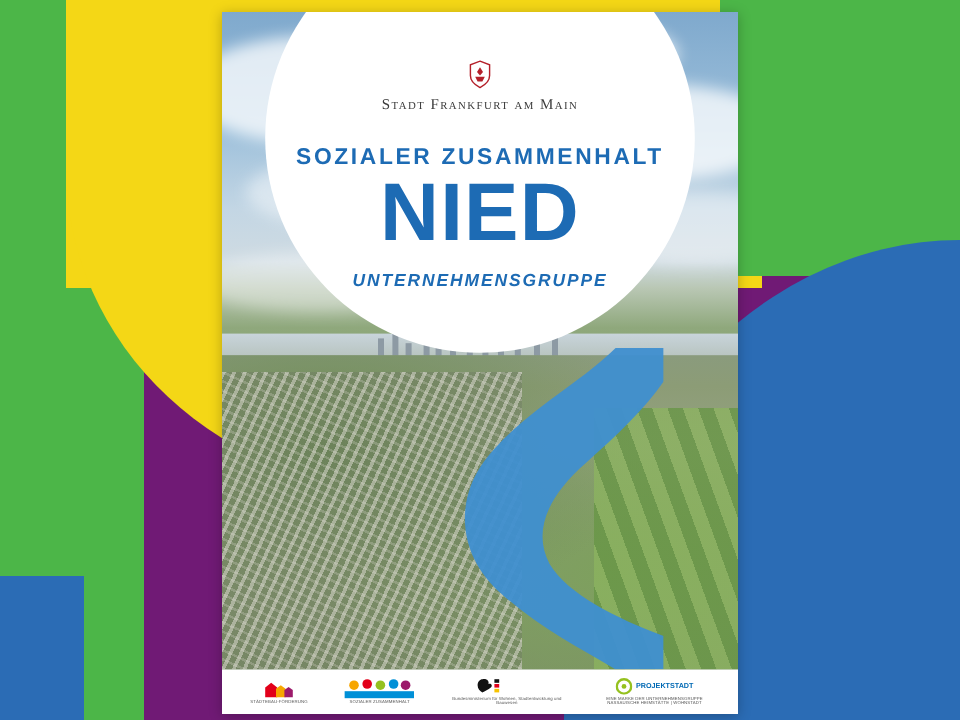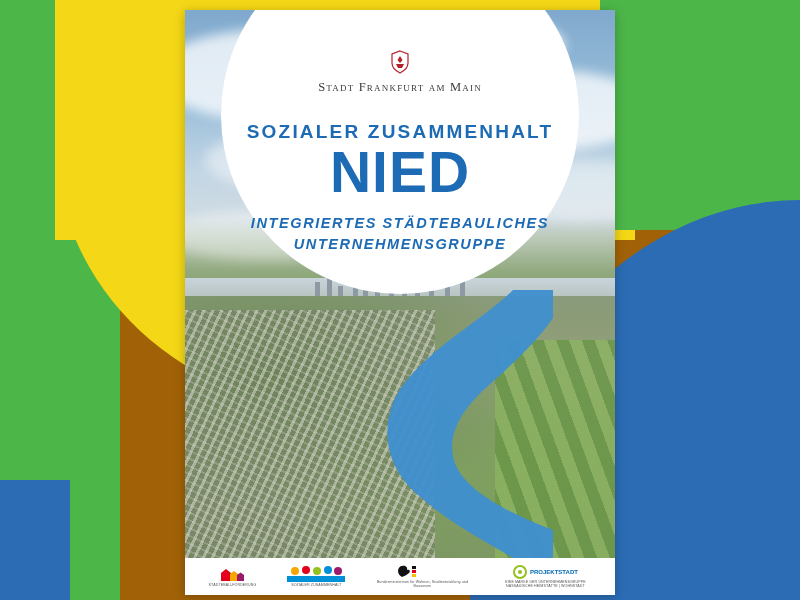--- a/index.html
+++ b/index.html
@@ -8,21 +8,21 @@
     width: 800px;
     height: 600px;
     overflow: hidden;
     font-family: "Liberation Sans", sans-serif;
   }
 
   #stage {
     position: relative;
     width: 800px;
     height: 600px;
-    background: #a16207; 
+    background: #701a75; 
     overflow: hidden;
   }
 
   
   .bg-yellow {
     position: absolute;
     left: 55px;
     top: -60px;
     width: 580px;
     height: 470px;
@@ -195,21 +195,21 @@
     white-space: nowrap;
   }
   .kicker {
     font-size: 19px;
     font-weight: bold;
     letter-spacing: 2.2px;
     color: #1d6bb4;
     margin-bottom: 2px;
   }
   .bigtitle {
-    font-size: 57px;
+    font-size: 68px;
     line-height: 0.95;
     font-weight: bold;
     letter-spacing: 1px;
     color: #1d6bb4;
     margin: 2px 0 14px 0;
   }
   .sub {
     font-size: 14.5px;
     font-style: italic;
     font-weight: bold;
@@ -304,21 +304,20 @@
 
     <div class="oval-content">
       <svg class="crest" viewBox="0 0 20 24">
         <path d="M10 1 L18 4 L18 13 C18 18 14 21 10 23 C6 21 2 18 2 13 L2 4 Z" fill="#ffffff" stroke="#b4202a" stroke-width="1.2"></path>
         <path d="M10 6 L12.5 10 L10 13 L7.5 10 Z" fill="#b4202a"></path>
         <path d="M6 14 L14 14 L12 18 L8 18 Z" fill="#b4202a"></path>
       </svg>
       <div class="city-line">Stadt Frankfurt am Main</div>
       <div class="kicker">SOZIALER ZUSAMMENHALT</div>
       <div class="bigtitle">NIED</div>
-      <div class="sub">INTEGRIERTES STÄDTEBAULICHES</div>
       <div class="sub">UNTERNEHMENSGRUPPE</div>
     </div>
 
     <div class="footer">
 
       <div class="logo">
         <div class="mark">
           <svg width="26" height="16" viewBox="0 0 26 16">
             <path d="M2 15 L2 7 L7 3 L12 7 L12 15 Z" fill="#e2001a"></path>
             <path d="M11 15 L11 8 L15 5 L19 8 L19 15 Z" fill="#f7a600"></path>

